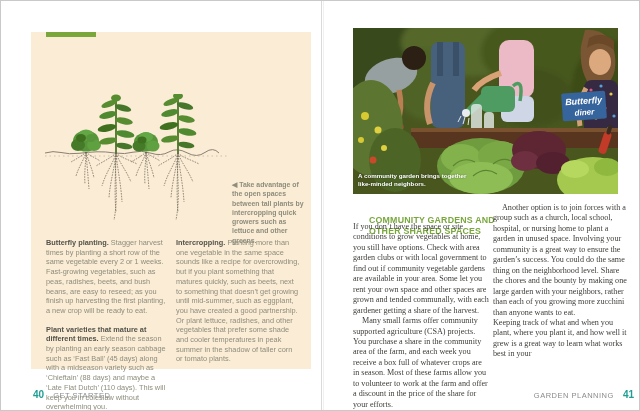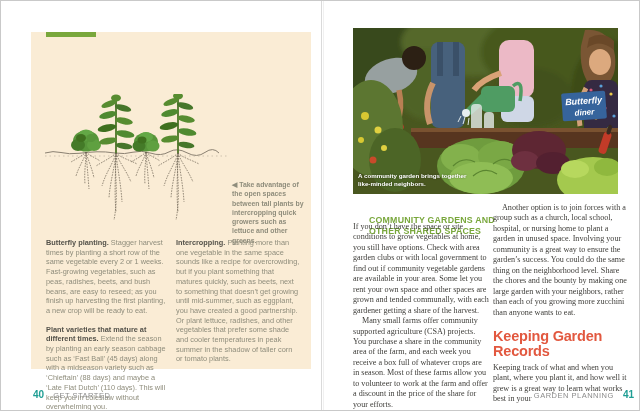--- a/index.html
+++ b/index.html
@@ -285,21 +285,20 @@
 
     <h2 class="green-head">COMMUNITY GARDENS AND OTHER SHARED SPACES</h2>
 
     <div class="rcol rcol1">
       <p>If you don’t have the space or site conditions to grow vegetables at home, you still have options. Check with area garden clubs or with local government to find out if community vegetable gardens are available in your area. Some let you rent your own space and other spaces are grown and tended communally, with each gardener getting a share of the harvest.</p>
       <p class="indent">Many small farms offer community supported agriculture (CSA) projects. You purchase a share in the community area of the farm, and each week you receive a box full of whatever crops are in season. Most of these farms allow you to volunteer to work at the farm and offer a discount in the price of the share for your efforts.</p>
     </div>
 
     <div class="rcol rcol2">
       <p class="indent">Another option is to join forces with a group such as a church, local school, hospital, or nursing home to plant a garden in unused space. Involving your community is a great way to ensure the garden’s success. You could do the same thing on the neighborhood level. Share the chores and the bounty by making one large garden with your neighbors, rather than each of you growing more zucchini than anyone wants to eat.</p>
-      <h3 class="records-head">Keeping Garden Records</h3>
       <p>Keeping track of what and when you plant, where you plant it, and how well it grew is a great way to learn what works best in your</p>
     </div>
 
     <div class="footer footer-right">
       <span class="section">GARDEN PLANNING</span><span class="pagenum">41</span>
     </div>
   </div>
 </div>
 
 </body></html>

